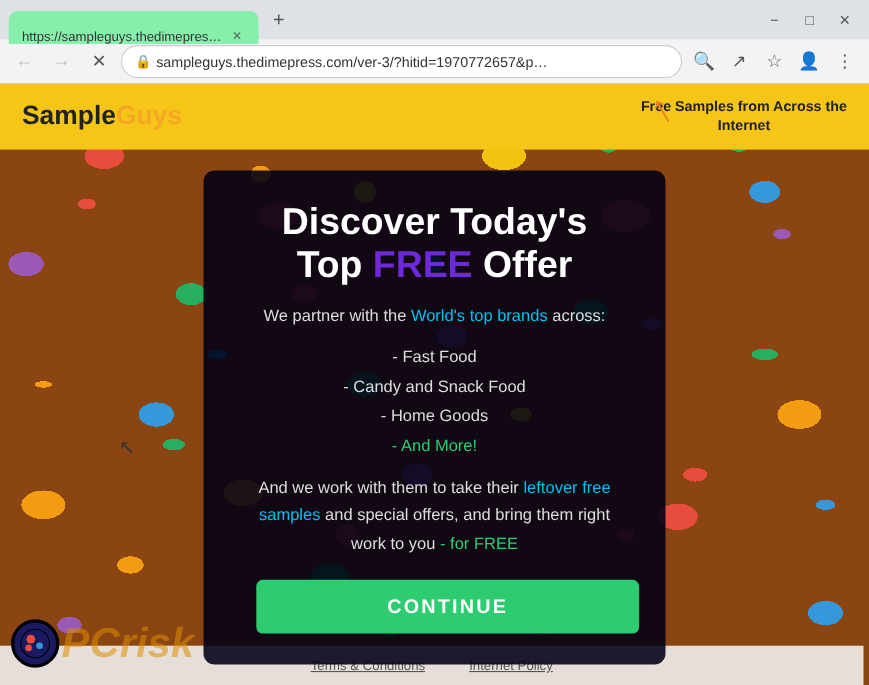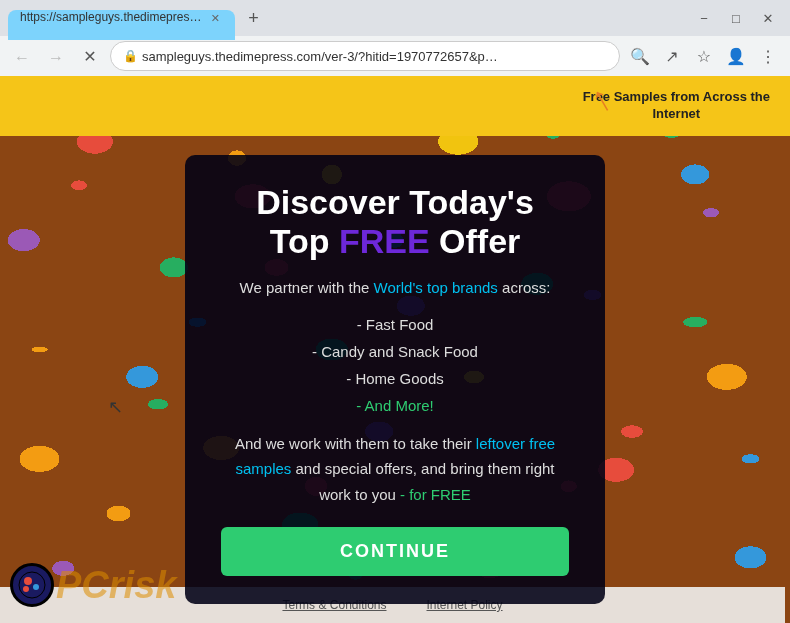--- a/index.html
+++ b/index.html
@@ -6,23 +6,23 @@
     body { width: 790px; height: 623px; overflow: hidden; font-family: Arial, sans-serif; background: #fff; }
     .title-bar {
       display: flex;
       align-items: center;
       height: 36px;
       padding: 0 8px;
       background: #dee1e6;
     }
     .tab {
       display: flex;
-      align-items: flex-start;
+      align-items: flex-end;
       height: 30px;
-      background: #7dd3fc;
+      background: #86efac;
       border-radius: 8px 8px 0 0;
       padding: 0 12px;
       font-size: 12px;
       color: #333;
       max-width: 240px;
       min-width: 180px;
       position: relative;
       margin-top: 14px;
     }
     .tab-title {
@@ -285,20 +285,21 @@
       width: 100%;
       padding: 14px 0;
       background: #2ecc71;
       color: #fff;
       font-size: 18px;
       font-weight: bold;
       border: none;
       border-radius: 6px;
       cursor: pointer;
       letter-spacing: 2px;
+      margin-left: 12px;
     }
 
     
     .site-footer {
       position: absolute;
       bottom: 0; left: 0; right: 5px;
       height: 36px;
       background: rgba(240,240,240,0.9);
       display: flex;
       align-items: center;
@@ -382,20 +383,23 @@
     </div>
   </div>
 </div>
 
 <div class="website">
 
   <div class="candy-bg"></div>
   <div class="candy-overlay"></div>
 
   <div class="site-header">
+    <div class="logo-text">
+      <span class="sample">Sample</span><span class="guys">Guys</span>
+    </div>
     <div class="arrow-indicator">↑</div>
     <div class="header-tagline">
       <span>Free Samples from Across the</span><br>
       <span>Internet</span>
     </div>
   </div>
 
   <div class="modal-overlay">
     <div class="modal-box">
       <div class="modal-headline">

